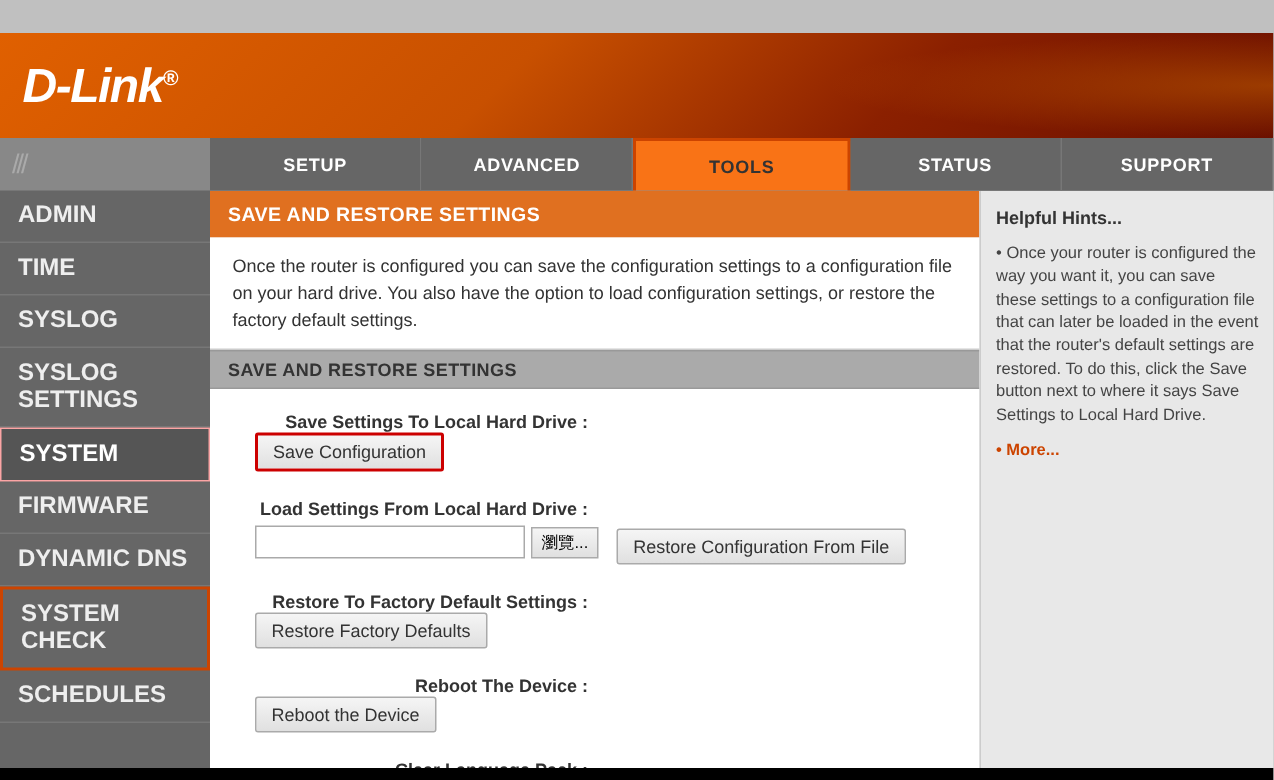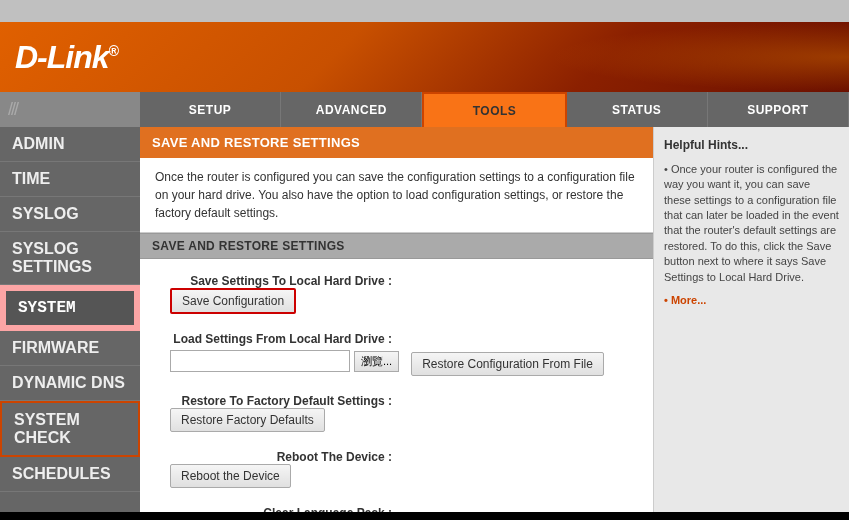--- a/index.html
+++ b/index.html
@@ -95,23 +95,22 @@
       cursor: pointer;
       border-bottom: 1px solid #777;
       color: #eee;
     }
     .sidebar-item.active {
       background: #444;
       border-left: 3px solid #cc4400;
       color: white;
     }
     .sidebar-item.highlighted {
-      border: 6px solid #fca5a5;
+      border: 1px solid #fca5a5;
       background: #555;
-      font-family: Liberation Mono, monospace;
     }
 
     
     .content-area {
       flex: 1;
       background: #e8e8e8;
       overflow-y: auto;
     }
 
     .section-header {

